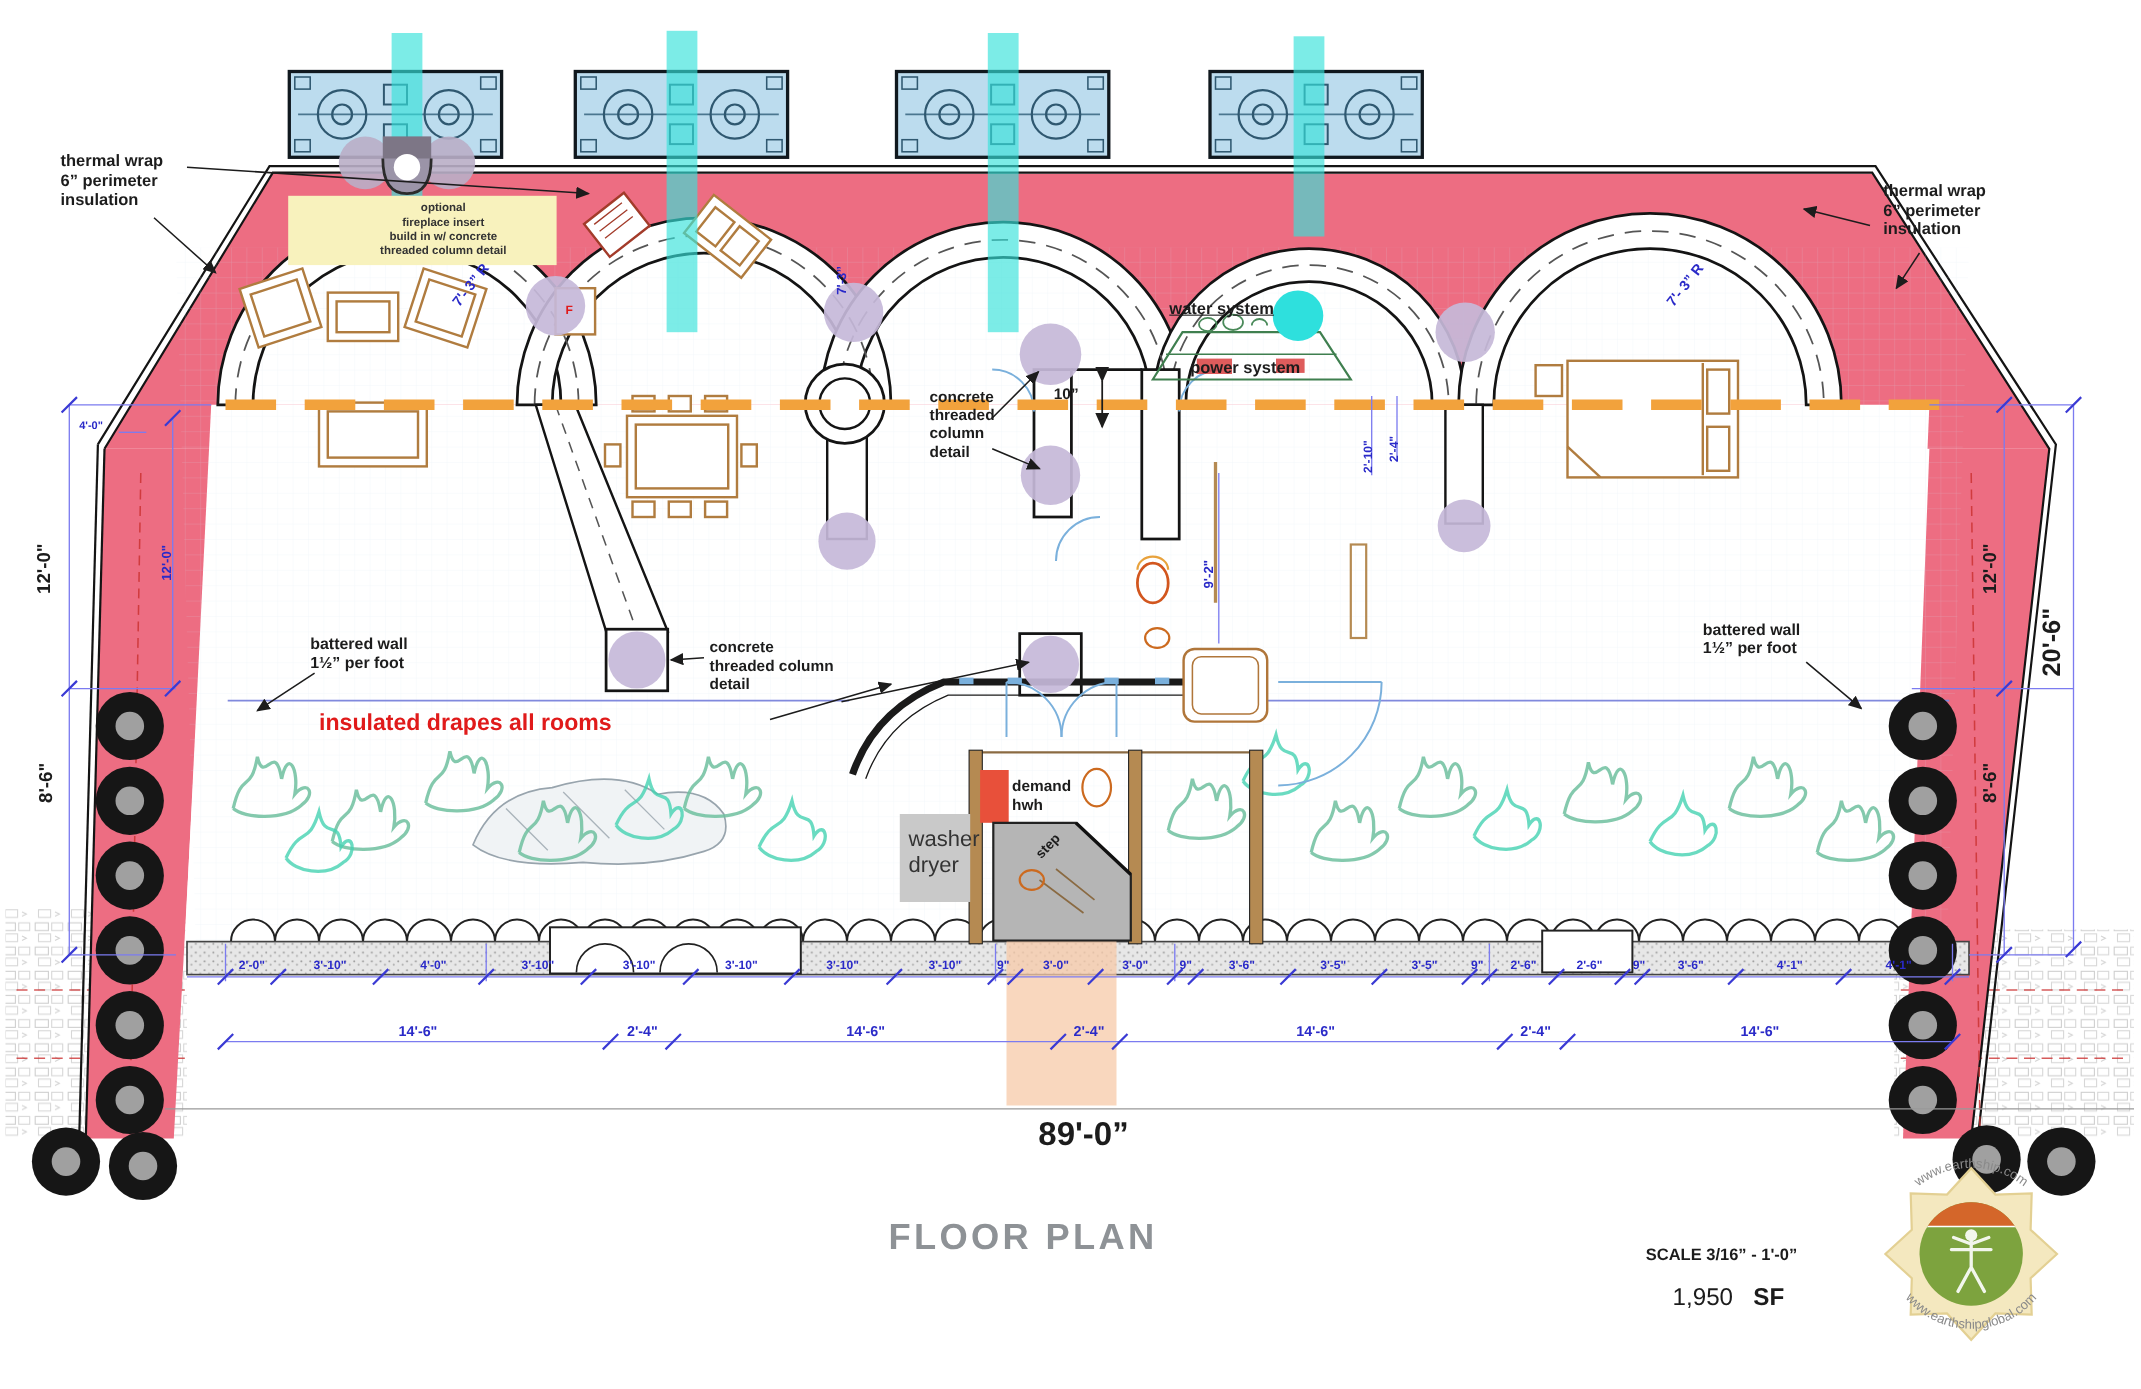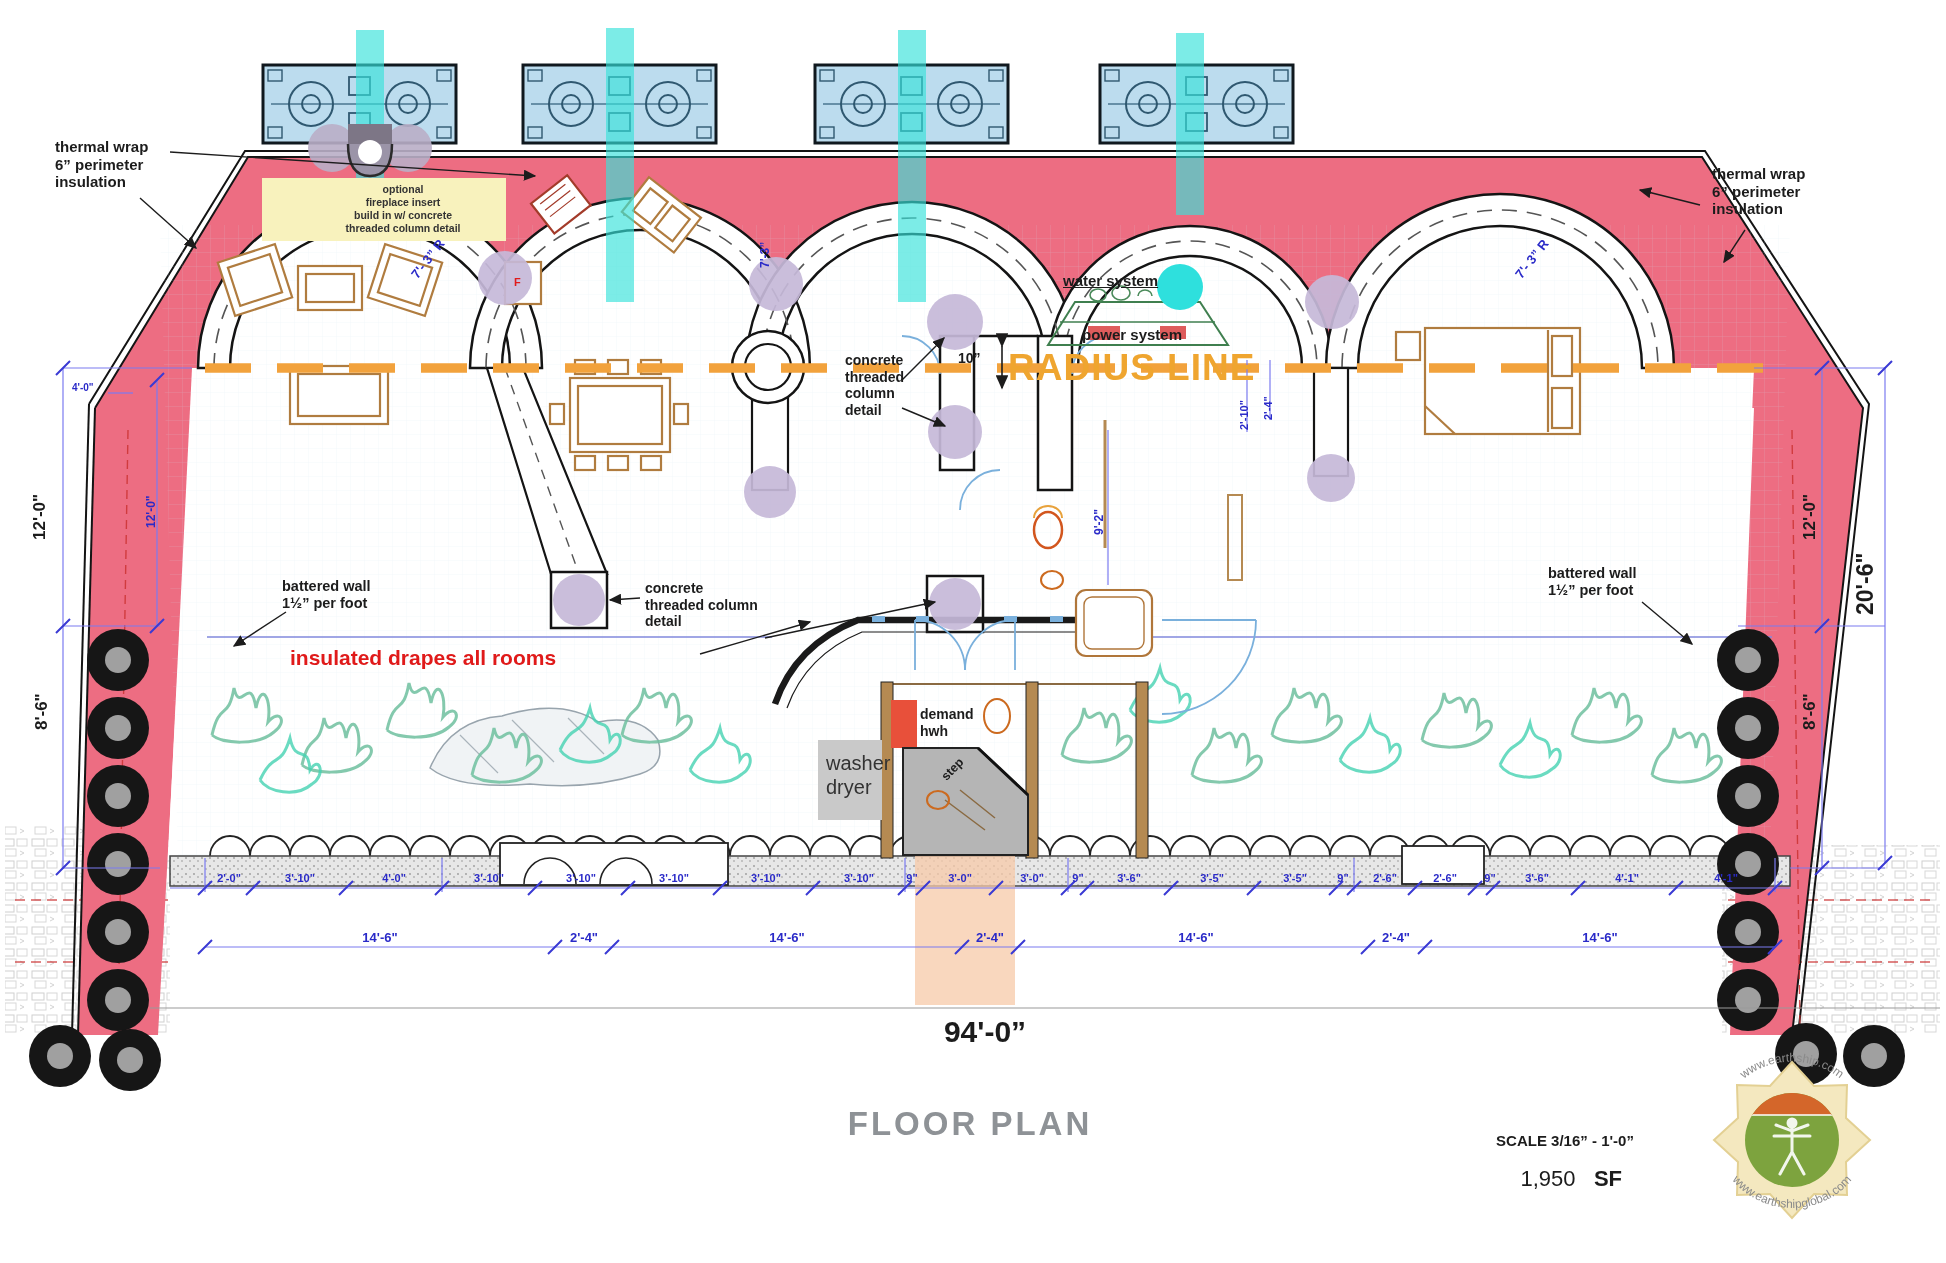--- a/index.html
+++ b/index.html
@@ -9,21 +9,21 @@
   .lbl{position:absolute;font-weight:bold;color:#1c1c1c;line-height:1.18;white-space:pre-line;}
   .blue{color:#2a2ac8;}
   .d1{position:absolute;top:872px;transform:translateX(-50%);font-weight:bold;font-size:11px;color:#2a2ac8;white-space:nowrap;}
   .d2{position:absolute;top:930px;transform:translateX(-50%);font-weight:bold;font-size:13px;color:#2a2ac8;white-space:nowrap;}
   .v{transform-origin:left top;transform:rotate(-90deg);white-space:nowrap;}
   .rr{transform-origin:left top;transform:rotate(-52deg);white-space:nowrap;}
   .note{position:absolute;background:#f8f2bd;font-weight:bold;font-size:10.5px;color:#333;
         text-align:center;line-height:1.25;padding:5px 8px;white-space:pre-line;}
   .red{color:#e01a1a;}
   .org{color:#efa52f;}
-  .gray{color:#8e9296;margin-left:40px;}
+  .gray{color:#8e9296;}
 </style>
 </head>
 <body>
 
 <div id="stage">
 <svg id="art" width="1946" height="1263" viewBox="0 0 1946 1263">
   <defs>
     <pattern id="grid" width="14" height="14" patternUnits="userSpaceOnUse">
       <path d="M14,0 H0 V14" fill="none" stroke="#cfe2ef" stroke-width="0.7"></path>
     </pattern>
@@ -392,21 +392,20 @@
 fireplace insert
 build in w/ concrete
 threaded column detail</div>
 
 <div class="lbl rr blue" style="left:408px;top:272px;font-size:13px;">7'- 3” R</div>
 <div class="lbl v blue" style="left:758px;top:268px;font-size:12px;">7'-3”</div>
 <div class="lbl rr blue" style="left:1512px;top:272px;font-size:13px;">7'- 3” R</div>
 
 <div class="lbl" style="left:1063px;top:272px;font-size:15px;text-decoration:underline;">water system</div>
 <div class="lbl" style="left:1082px;top:326px;font-size:15px;">power system</div>
-<div class="lbl org" style="left:1008px;top:346px;font-size:37px;letter-spacing:1px;">RADIUS LINE</div>
 <div class="lbl" style="left:958px;top:350px;font-size:14px;">10”</div>
 
 <div class="lbl v blue" style="left:1238px;top:430px;font-size:11px;">2'-10"</div>
 <div class="lbl v blue" style="left:1262px;top:420px;font-size:11px;">2'-4"</div>
 <div class="lbl v blue" style="left:1092px;top:535px;font-size:12px;">9'-2"</div>
 
 <div class="lbl" style="left:845px;top:352px;font-size:14px;">concrete
 threaded
 column
 detail</div>
@@ -458,19 +457,19 @@
 <span class="d1" style="left:1726px">4'-1"</span>
 
 <span class="d2" style="left:380px">14'-6"</span>
 <span class="d2" style="left:584px">2'-4"</span>
 <span class="d2" style="left:787px">14'-6"</span>
 <span class="d2" style="left:990px">2'-4"</span>
 <span class="d2" style="left:1196px">14'-6"</span>
 <span class="d2" style="left:1396px">2'-4"</span>
 <span class="d2" style="left:1600px">14'-6"</span>
 
-<div class="lbl" style="left:985px;top:1014px;font-size:30px;transform:translateX(-50%);">94'-0”</div>
+<div class="lbl" style="left:985px;top:1014px;font-size:30px;transform:translateX(-50%);">89'-0”</div>
 
 <div class="lbl gray" style="left:930px;top:1105px;font-size:33px;letter-spacing:3px;transform:translateX(-50%);">FLOOR PLAN</div>
 <div class="lbl" style="left:1565px;top:1132px;font-size:15px;transform:translateX(-50%);">SCALE 3/16” - 1'-0”</div>
 <div class="lbl" style="left:1548px;top:1166px;font-size:22px;transform:translateX(-50%);font-weight:normal;">1,950</div>
 <div class="lbl" style="left:1608px;top:1166px;font-size:22px;transform:translateX(-50%);">SF</div>
 </div>
 
 </body></html>

